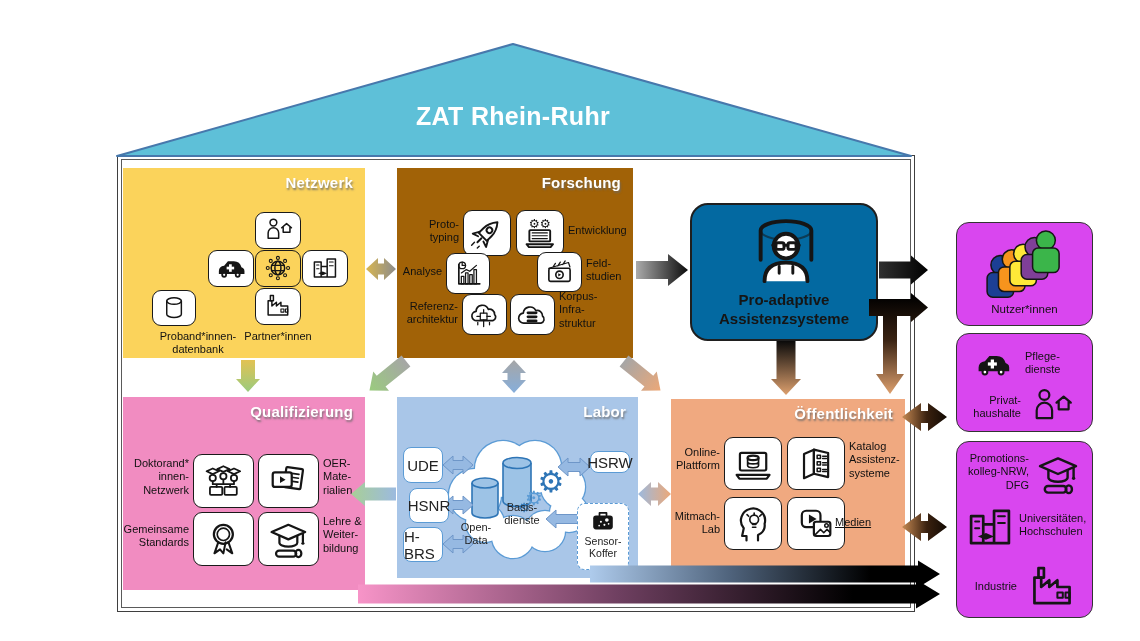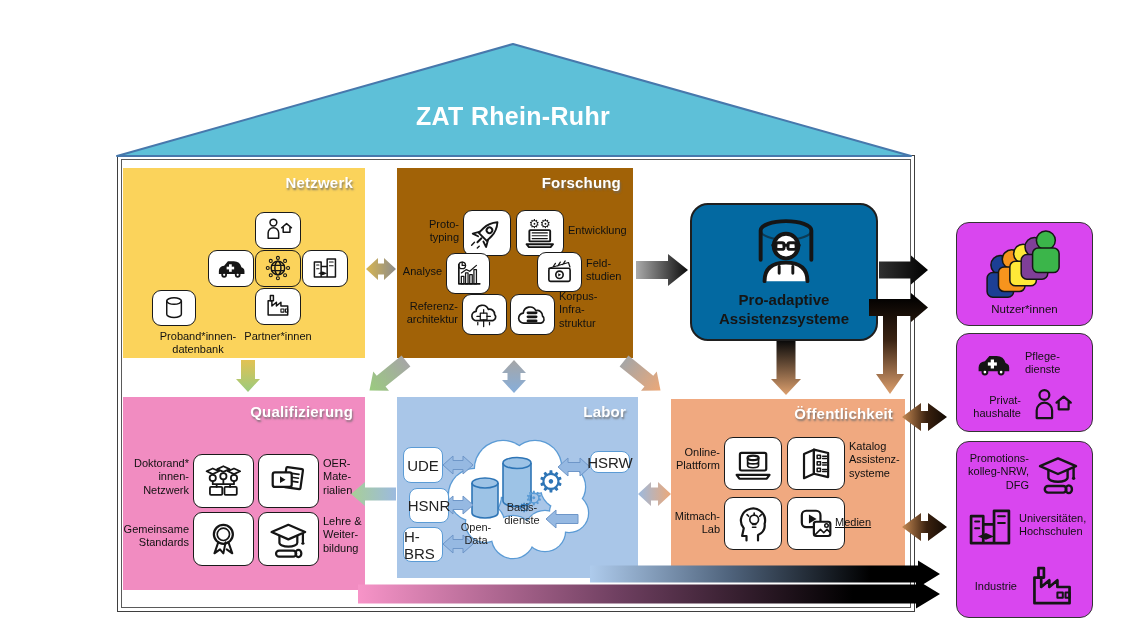--- a/index.html
+++ b/index.html
@@ -497,20 +497,37 @@
     <div id="l-nodes">
         <div class="lnode ln0">UDE</div>
         <div class="lnode ln1">HSNR</div>
         <div class="lnode ln2">H-BRS</div>
         <div class="lnode ln3">HSRW</div>
       </div>
     <div class="cloud-lbl lbl-basis">Basis-
 dienste</div>
     <div class="cloud-lbl lbl-open">Open-
 Data</div>
+    <div class="sensor-box">
+      <span class="bic">
+          <svg viewBox="0 0 40 40" fill="none" stroke="#151515" stroke-width="2" stroke-linecap="round" stroke-linejoin="round">
+            <rect x="6" y="12" width="28" height="20" rx="4" fill="#151515" stroke="none"></rect>
+            <path d="M15,12 v-3.5 h10 V12" stroke="#151515" stroke-width="2.5"></path>
+            <g fill="#fff" stroke="none">
+              <circle cx="25.5" cy="18.5" r="2.6"></circle>
+              <circle cx="17" cy="21" r="1.5"></circle>
+              <circle cx="22" cy="25.5" r="1.5"></circle>
+              <circle cx="14.5" cy="26.5" r="1.2"></circle>
+              <circle cx="28" cy="24" r="1.2"></circle>
+            </g>
+          </svg>
+        </span>
+      <div class="sensor-lbl">Sensor-
+Koffer</div>
+    </div>
   </section>
 
   <section class="sec" id="sec-oeffentlichkeit" style="background: rgb(240, 169, 128);">
     <h2 class="sec-title">Öffentlichkeit</h2>
     <div id="o-items">
         <div class="tile o-t0">
           <span class="ic">
             <svg viewBox="0 0 40 40" fill="none" stroke="#151515" stroke-width="2" stroke-linecap="round" stroke-linejoin="round">
               <rect x="8" y="10" width="24" height="16" rx="1.5"></rect>
               <path d="M5,30 h30 l-2.5,3.5 h-25 z"></path>

